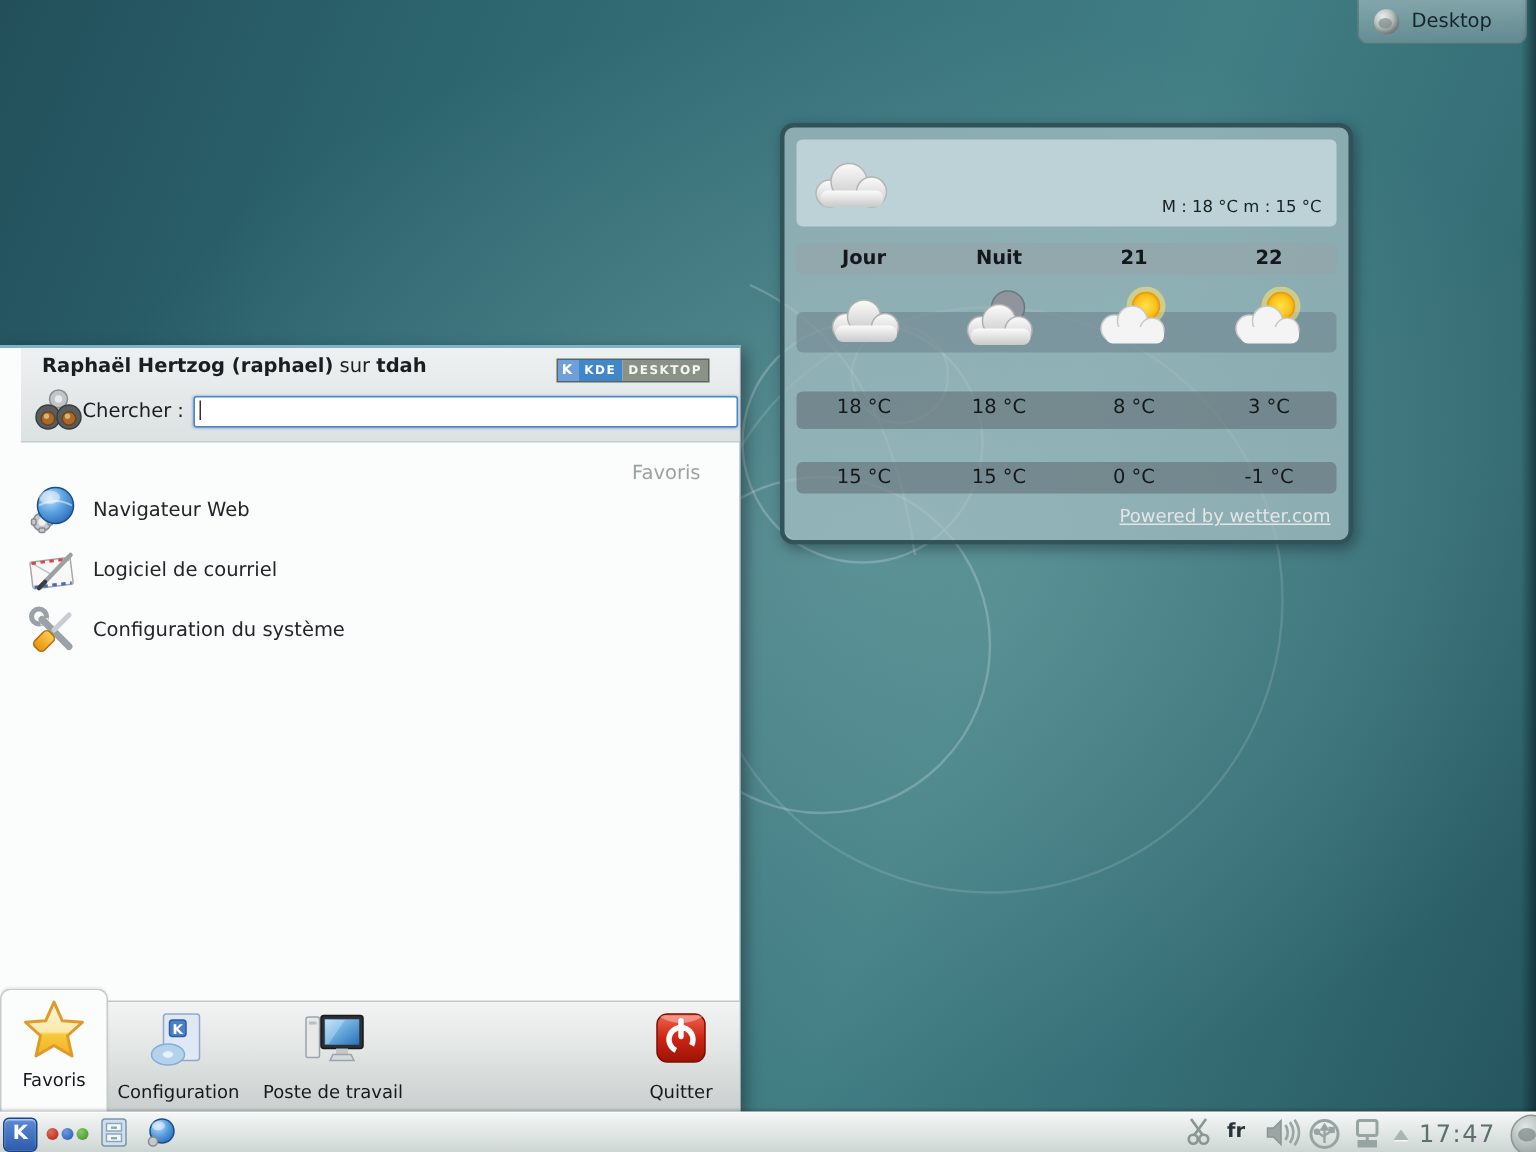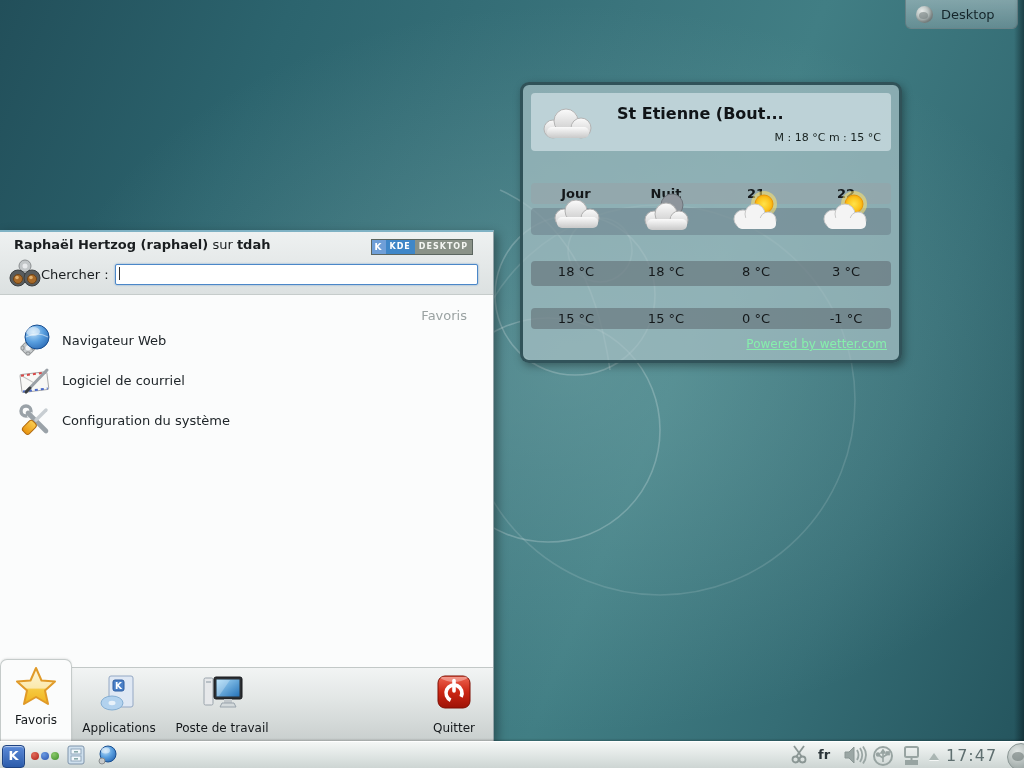--- a/index.html
+++ b/index.html
@@ -44,39 +44,39 @@
     box-shadow:2px 3px 9px rgba(0,0,0,0.35);
   }
   .w-head{
     position:absolute;left:8px;top:8px;right:8px;height:58px;
     background:rgba(198,216,221,0.85);border-radius:4px;
   }
   .w-title{position:absolute;left:86px;top:11px;font-size:16px;font-weight:bold;color:#101417;}
   .w-minmax{position:absolute;right:10px;bottom:7px;font-size:11px;color:#17211f;}
   .w-head .wicon{position:absolute;left:8px;top:12px;}
   .band{position:absolute;left:8px;right:8px;border-radius:4px;}
-  .band.cols{top:98px;height:21px;background:rgba(150,163,168,0.6);}
+  .band.cols{top:77px;height:21px;background:rgba(150,163,168,0.6);}
   .band.icons{top:123px;height:27px;background:rgba(108,128,138,0.55);}
   .band.t1{top:176px;height:25px;background:rgba(96,108,116,0.58);}
   .band.t2{top:223px;height:21px;background:rgba(96,108,116,0.58);}
   .wcol{position:absolute;width:90px;text-align:center;top:0;line-height:21px;color:#14181a;font-size:13px;}
   .wcol.b{font-weight:bold;}
   .wcol.c0{left:0;} .wcol.c1{left:90px;} .wcol.c2{left:180px;} .wcol.c3{left:270px;}
   .wicons-row{position:absolute;left:8px;top:106px;width:360px;height:46px;}
   .wicons-row .slot{position:absolute;width:90px;top:0;height:46px;display:flex;justify-content:center;}
-  .w-link{position:absolute;right:12px;bottom:9px;font-size:12px;color:#86efac;text-decoration:underline;cursor:pointer;}
+  .w-link{position:absolute;right:12px;bottom:9px;font-size:12px;color:#e5e5e5;text-decoration:underline;cursor:pointer;}
 
   
   .kickoff{
     position:absolute;left:0;top:230px;width:494px;height:511px;box-sizing:border-box;
     background:#fbfcfc;
     border-top:2px solid #7fb2c4;border-right:1px solid #93a3a8;
     box-shadow:3px 4px 10px rgba(0,0,0,0.38);
   }
-  .k-head{position:absolute;left:0;top:0;right:0;height:62px;
+  .k-head{position:absolute;left:14px;top:0;right:0;height:62px;
     background:linear-gradient(to bottom,#eef1f1,#dce1e1);
     border-bottom:1px solid #c6cccb;}
   .k-user{position:absolute;left:14px;top:5px;font-size:13px;color:#1a1e20;}
   .k-user b{font-weight:bold;}
   .k-badge{position:absolute;right:20px;top:7px;display:flex;align-items:stretch;
     border:1px solid #5c6660;font-size:8px;font-weight:bold;letter-spacing:1px;height:14px;line-height:14px;}
   .k-badge .kk{background:#6f9fd8;color:#fff;width:14px;text-align:center;font-size:9px;}
   .k-badge .kde{background:#3f87c8;color:#fff;padding:0 4px;}
   .k-badge .dsk{background:#8a9288;color:#f4f6f2;padding:0 4px;}
   .k-search-label{position:absolute;left:41px;top:35px;font-size:13px;color:#1a1e20;}
@@ -187,21 +187,20 @@
 <div class="weather">
   <div class="w-head">
     <svg class="wicon" width="62" height="38">
       <g stroke="#b4b4b4" stroke-width="1" fill="url(#gCloud)">
         <circle cx="14" cy="24" r="9"></circle>
           <circle cx="27" cy="16" r="12"></circle>
           <circle cx="42" cy="23" r="10"></circle>
         <rect x="8" y="22" width="42" height="11" rx="5" stroke="none"></rect>
       </g>
     </svg>
-    <div class="w-title">St Etienne (Bout...</div>
     <div class="w-minmax">M : 18 °C m : 15 °C</div>
   </div>
 
   <div class="band cols">
     <div class="wcol b c0">Jour</div>
     <div class="wcol b c1">Nuit</div>
     <div class="wcol b c2">21</div>
     <div class="wcol b c3">22</div>
   </div>
 
@@ -348,21 +347,21 @@
       <div class="tlbl">Favoris</div>
     </div>
     <div class="k-tab" style="left:74px;width:90px">
       <svg class="tico" viewBox="0 0 44 44">
         <rect x="12" y="4" width="24" height="31" rx="2" fill="#dfe8f4" stroke="#94a8c4"></rect>
         <rect x="16" y="8" width="11" height="11" rx="2" fill="#4a80c8" stroke="#2c5ca0"></rect>
         <text x="21.5" y="17" font-size="9" fill="#fff" text-anchor="middle" font-weight="bold">K</text>
         <ellipse cx="15" cy="31" rx="11" ry="7" fill="#b2d2ee" stroke="#84aed2"></ellipse>
         <ellipse cx="15" cy="31" rx="3.5" ry="2.2" fill="#e8f2fa"></ellipse>
       </svg>
-      <div class="tlbl">Applications</div>
+      <div class="tlbl">Configuration</div>
     </div>
     <div class="k-tab" style="left:168px;width:108px">
       <svg class="tico" viewBox="0 0 44 44">
         <rect x="4" y="6" width="9" height="27" rx="1.5" fill="#e6e8ea" stroke="#9aa4ac"></rect>
         <rect x="6" y="9" width="5" height="2" fill="#b8c0c6"></rect>
         <rect x="14" y="5" width="28" height="22" rx="2" fill="#2c2f33" stroke="#17191c"></rect>
         <rect x="16.5" y="7.5" width="23" height="17" fill="url(#gScreen)"></rect>
         <path d="M17 8 L30 8 L19 24 L17 24 Z" fill="#ffffff" opacity="0.25"></path>
         <rect x="24" y="27" width="8" height="4" fill="#c2c8cc"></rect>
         <path d="M20 35 h16 l-2 -4 h-12 Z" fill="#d4dadc" stroke="#9aa4ac"></path>

